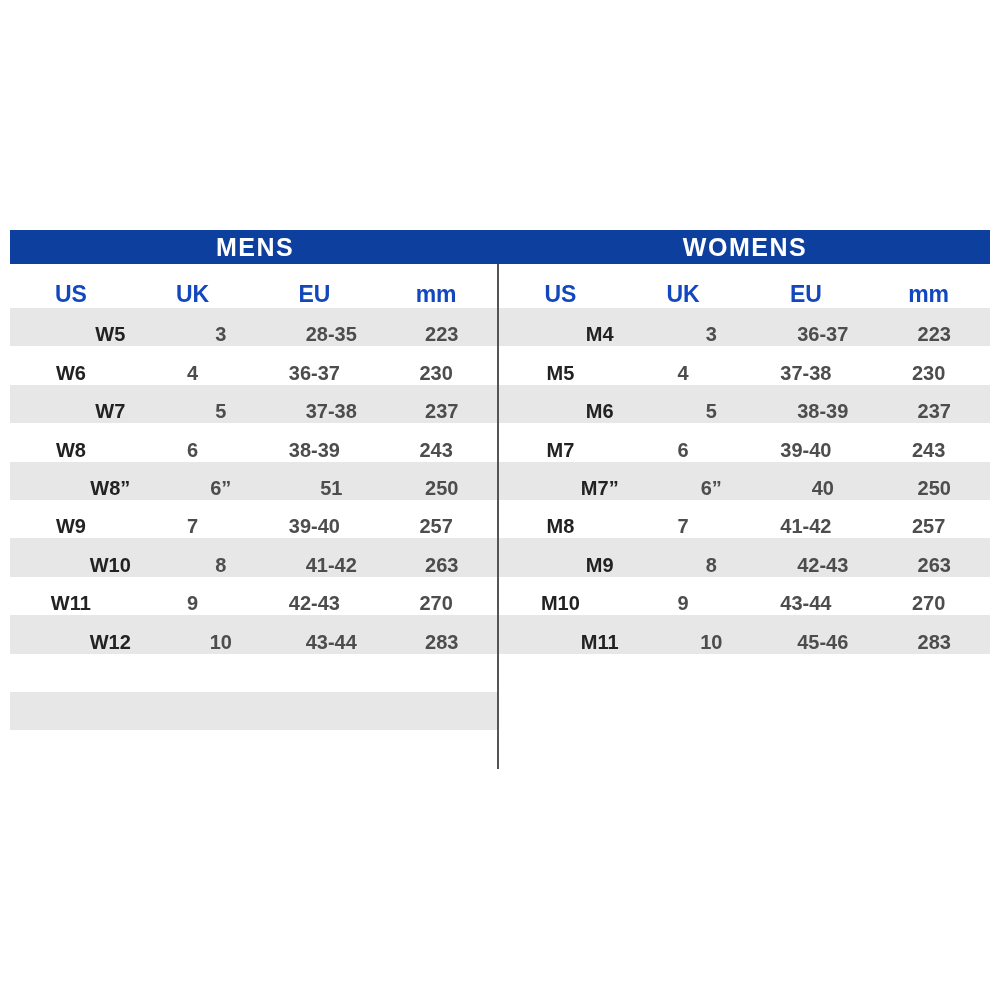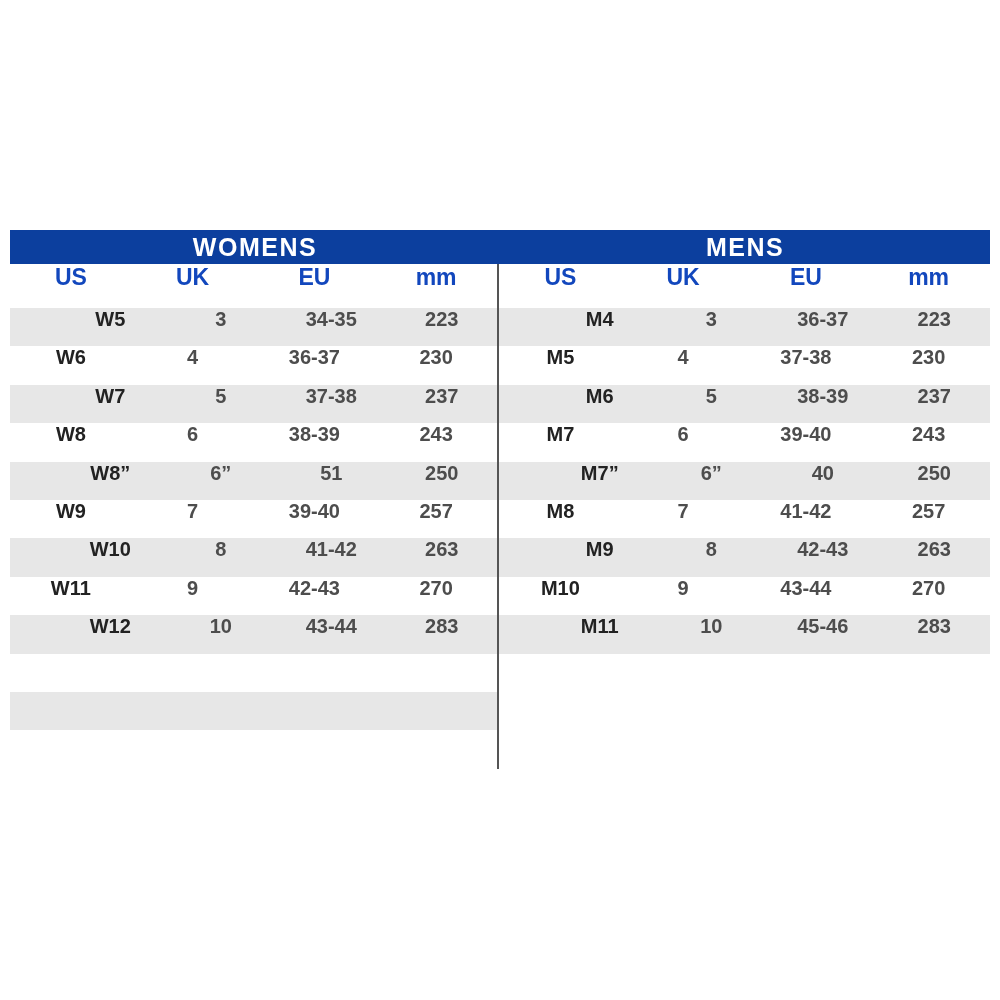--- a/index.html
+++ b/index.html
@@ -51,21 +51,21 @@
   .size-table.right {
     width: 491px;
   }
   .divider {
     width: 2px;
     background: var(--divider);
   }
   .row {
     display: flex;
     height: 38.4px;
-    align-items: flex-start;
+    align-items: flex-end;
   }
   .row.header-row {
     height: 44px;
   }
   .row.alt {
     background: var(--row-alt-bg);
     padding-left: 45px;
   }
   .cell {
     flex: 1;
@@ -80,35 +80,35 @@
   }
   .cell.first {
     color: var(--label-text);
   }
 </style>
 </head>
 <body>
 
 <div class="chart-wrap">
   <div class="title-bar">
+    <div class="title-half">MENS</div>
     <div class="title-half">WOMENS</div>
-    <div class="title-half">MENS</div>
   </div>
   <div class="tables">
     <div class="size-table">
         <div class="row header-row">
           <div class="cell">US</div>
           <div class="cell">UK</div>
           <div class="cell">EU</div>
           <div class="cell">mm</div>
         </div>
         <div class="row alt">
           <div class="cell first">W5</div>
           <div class="cell">3</div>
-          <div class="cell">34-35</div>
+          <div class="cell">28-35</div>
           <div class="cell">223</div>
         </div>
         <div class="row ">
           <div class="cell first">W6</div>
           <div class="cell">4</div>
           <div class="cell">36-37</div>
           <div class="cell">230</div>
         </div>
         <div class="row alt">
           <div class="cell first">W7</div>

